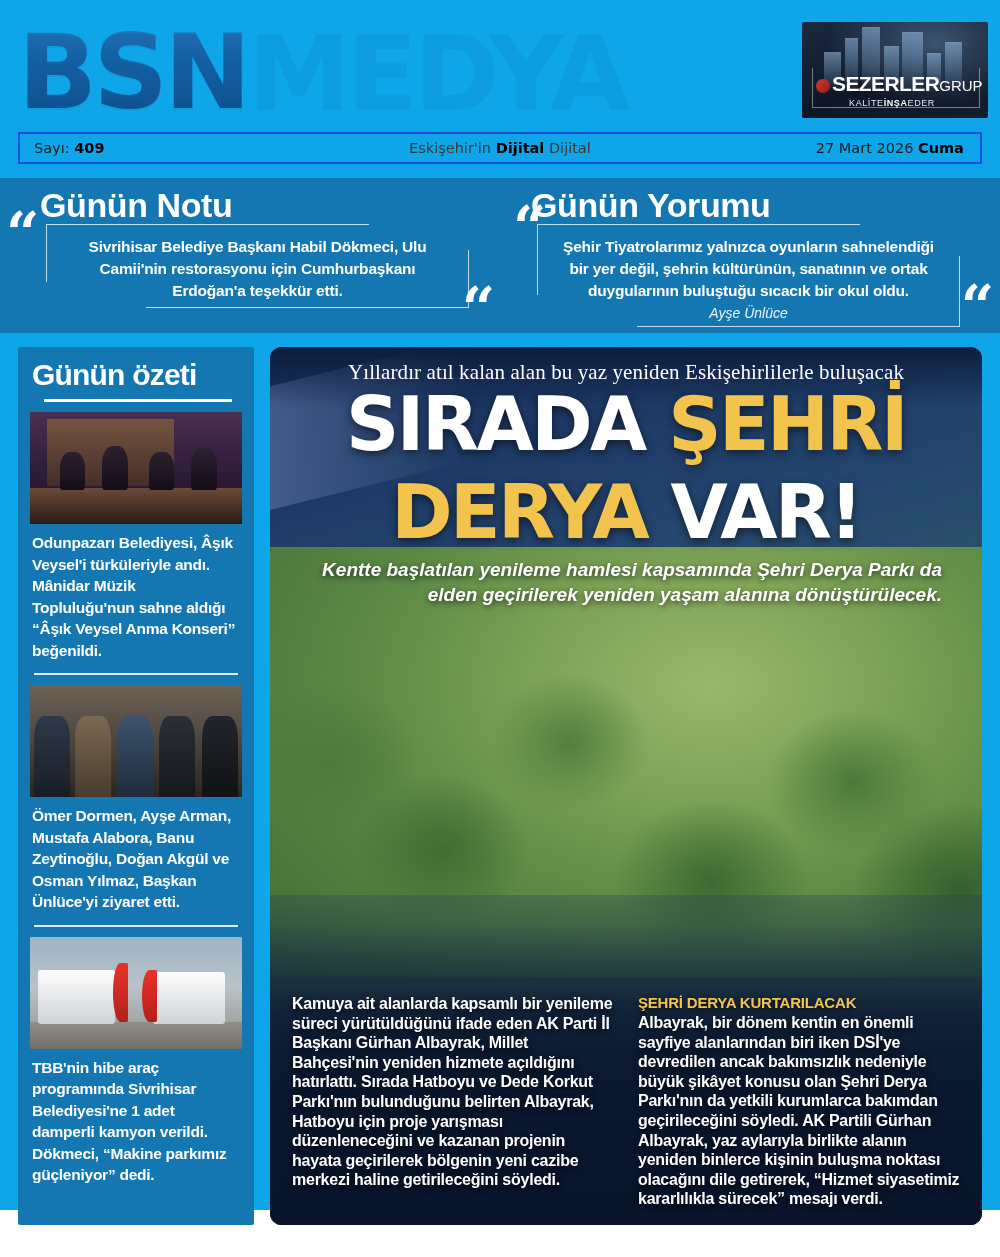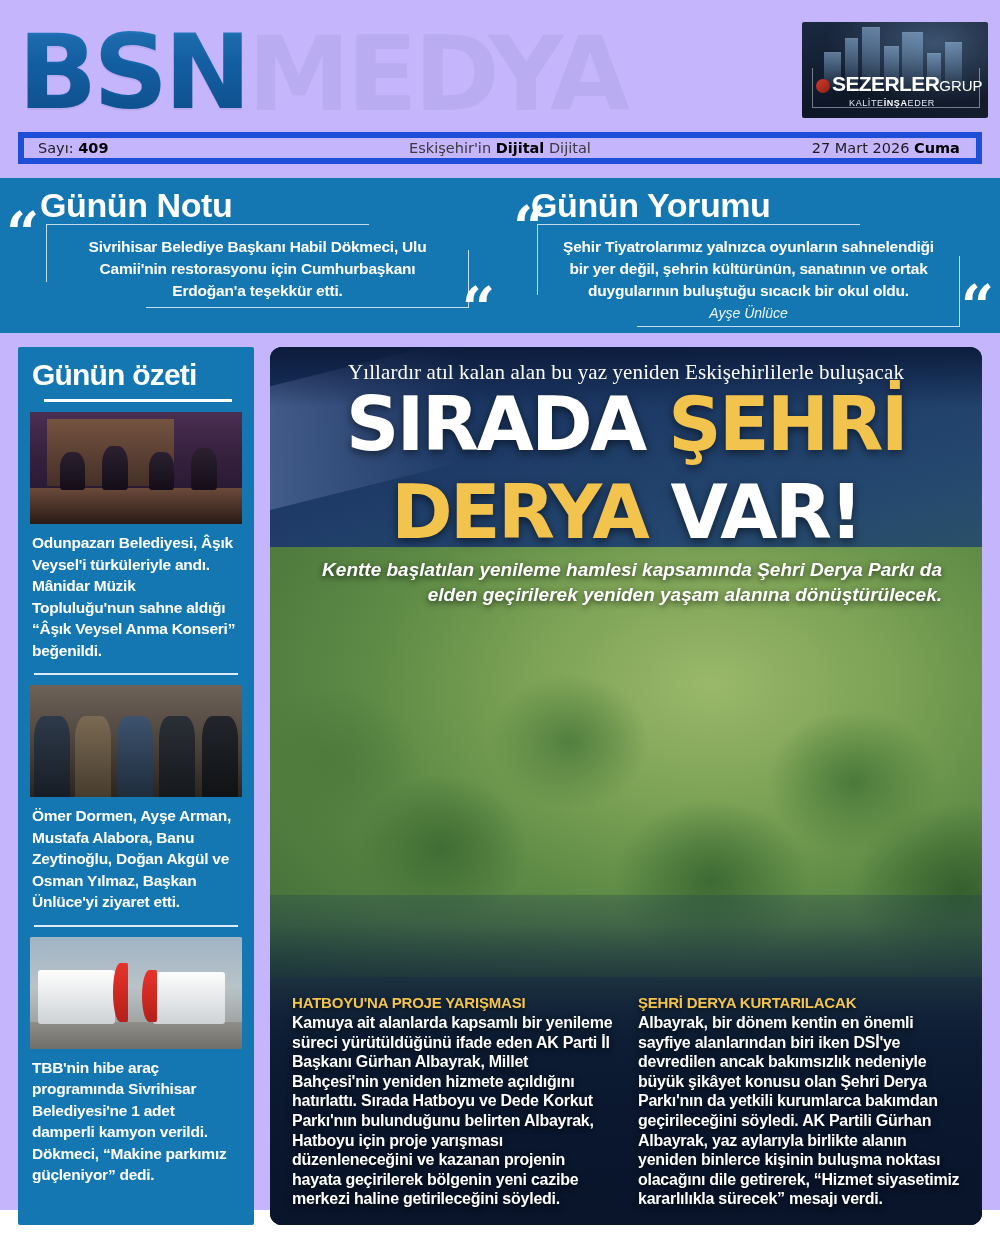--- a/index.html
+++ b/index.html
@@ -2,21 +2,21 @@
 <html lang="tr"><head>
 <meta charset="utf-8">
 <style>
   * { box-sizing: border-box; margin: 0; padding: 0; }
   html, body {
     width: 1000px; height: 1257px;
     background: #ffffff;
     font-family: "Liberation Sans", sans-serif;
     overflow: hidden;
   }
-  .page { position: relative; width: 1000px; height: 1210px; background: #c4b5fd; }
+  .page { position: relative; width: 1000px; height: 1210px; background: #0ea5e9; }
 
   
   .masthead { position: relative; height: 132px; padding: 8px 12px 0 18px; }
   .brand {
     font-family: "DejaVu Sans", sans-serif;
     font-weight: 700;
     font-size: 104px;
     line-height: 104px;
     letter-spacing: -4px;
     color: #1161a8;
@@ -61,21 +61,21 @@
   }
   .sponsor-tag b { color:#fff; }
   .sponsor-frame {
     position:absolute; left:10px; right:8px; top:46px; bottom:10px;
     border:1px solid rgba(210,225,240,.5); border-top:none;
   }
 
   
   .infobar {
     margin: 0 18px; height: 32px;
-    border: 6px solid #1d4ed8;
+    border: 2px solid #1d4ed8;
     display: flex; align-items: center;
     font-size: 14.5px; color: #1d1d1d;
     font-family: "DejaVu Sans", sans-serif;
   }
   .infobar .left  { width: 33.33%; padding-left: 14px; text-align: left; }
   .infobar .mid   { width: 33.33%; text-align: center; color:#3a3a3a; }
   .infobar .right { width: 33.33%; padding-right: 16px; text-align: right; }
   .infobar b { font-weight: 700; color:#000; }
 
   
@@ -358,21 +358,20 @@
 
       <div class="headline">
         <span class="wht">SIRADA </span><span class="gold">ŞEHRİ</span>
         <span class="l2"><span class="gold">DERYA </span><span class="wht">VAR!</span></span>
       </div>
 
       <div class="standfirst">Kentte başlatılan yenileme hamlesi kapsamında Şehri Derya Parkı da elden geçirilerek yeniden yaşam alanına dönüştürülecek.</div>
 
       <div class="cols">
         <div class="col">
-          <div class="col-head">HATBOYU'NA PROJE YARIŞMASI</div>
           <div class="col-body">Kamuya ait alanlarda kapsamlı bir yenileme süreci yürütüldüğünü ifade eden AK Parti İl Başkanı Gürhan Albayrak, Millet Bahçesi'nin yeniden hizmete açıldığını hatırlattı. Sırada Hatboyu ve Dede Korkut Parkı'nın bulunduğunu belirten Albayrak, Hatboyu için proje yarışması düzenleneceğini ve kazanan projenin hayata geçirilerek bölgenin yeni cazibe merkezi haline getirileceğini söyledi.</div>
         </div>
         <div class="col">
           <div class="col-head">ŞEHRİ DERYA KURTARILACAK</div>
           <div class="col-body">Albayrak, bir dönem kentin en önemli sayfiye alanlarından biri iken DSİ'ye devredilen ancak bakımsızlık nedeniyle büyük şikâyet konusu olan Şehri Derya Parkı'nın da yetkili kurumlarca bakımdan geçirileceğini söyledi. AK Partili Gürhan Albayrak, yaz aylarıyla birlikte alanın yeniden binlerce kişinin buluşma noktası olacağını dile getirerek, “Hizmet siyasetimiz kararlılıkla sürecek” mesajı verdi.</div>
         </div>
       </div>
     </div>
 
   </div>

